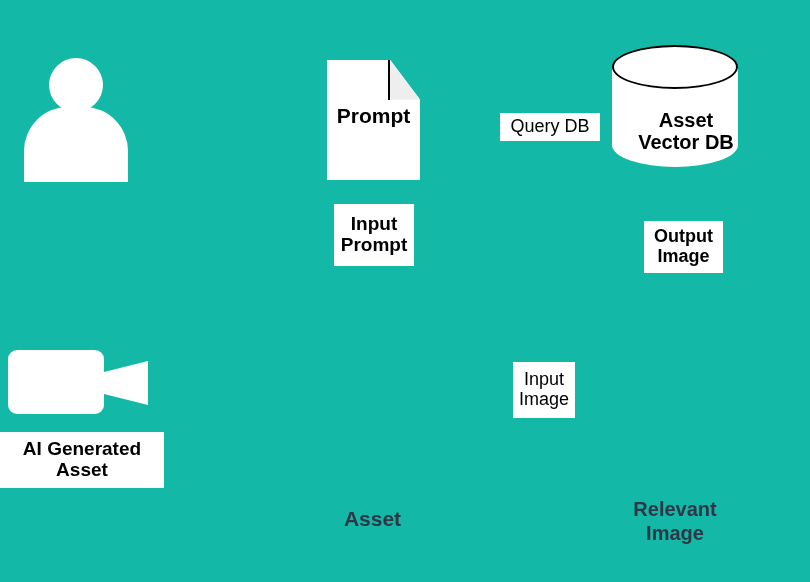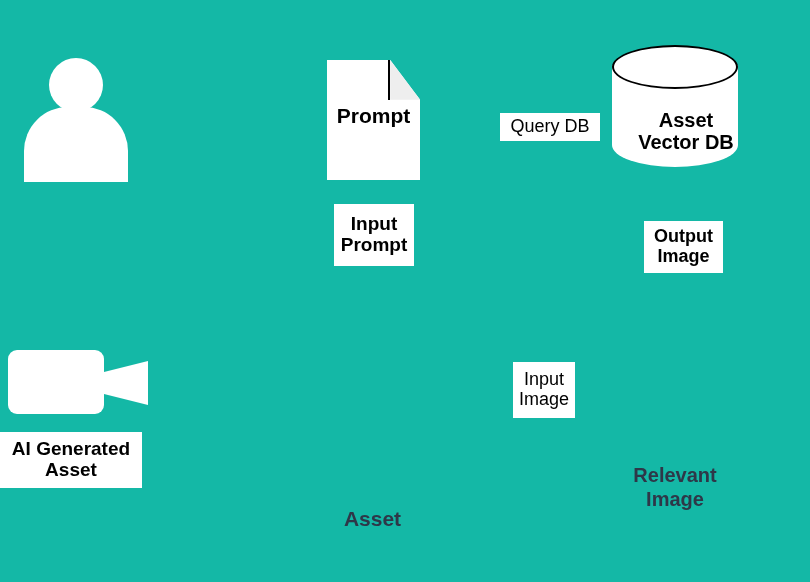--- a/index.html
+++ b/index.html
@@ -123,21 +123,21 @@
     justify-content: center;
     text-align: center;
     line-height: 1.1;
   }
   .chip.bold { font-weight: bold; }
 
   #chip-input-prompt { left: 334px; top: 204px; width: 80px; height: 62px; font-size: 19px; }
   #chip-query-db    { left: 473px; top: 113px; width: 100px; height: 28px; font-size: 18px; margin-left: 27px; }
   #chip-output-image{ left: 644px; top: 221px; width: 79px; height: 52px; font-size: 18px; }
   #chip-input-image { left: 513px; top: 362px; width: 62px; height: 56px; font-size: 18px; }
-  #chip-ai-video    { left: 0px;  top: 432px; width: 142px; height: 56px; font-size: 19px; }
+  #chip-ai-video    { left: 0px;  top: 432px; width: 164px; height: 56px; font-size: 19px; }
 
   
   .caption {
     position: absolute;
     text-align: center;
     font-weight: bold;
     line-height: 1.22;
   }
   #caption-video-model { left: 265px; top: 480px; width: 215px; font-size: 21px; }
   #caption-relevant-image { left: 600px; top: 463px; width: 150px; font-size: 20px; }
@@ -203,18 +203,18 @@
       <span>AI Generated</span><br>
       <span>Asset</span>
     </div>
   </div>
 
   <div class="caption" id="caption-video-model" style="color: rgb(46, 55, 72);">
     <br>
     <span>Asset</span>
   </div>
 
-  <div class="caption" id="caption-relevant-image" style="color: rgb(46, 55, 72);">
+  <div class="caption" id="caption-relevant-image" style="color: rgb(46, 55, 72); margin-top: 34px;">
     <span>Relevant</span><br>
     <span>Image</span>
   </div>
 
 </div>
 
 </body></html>

